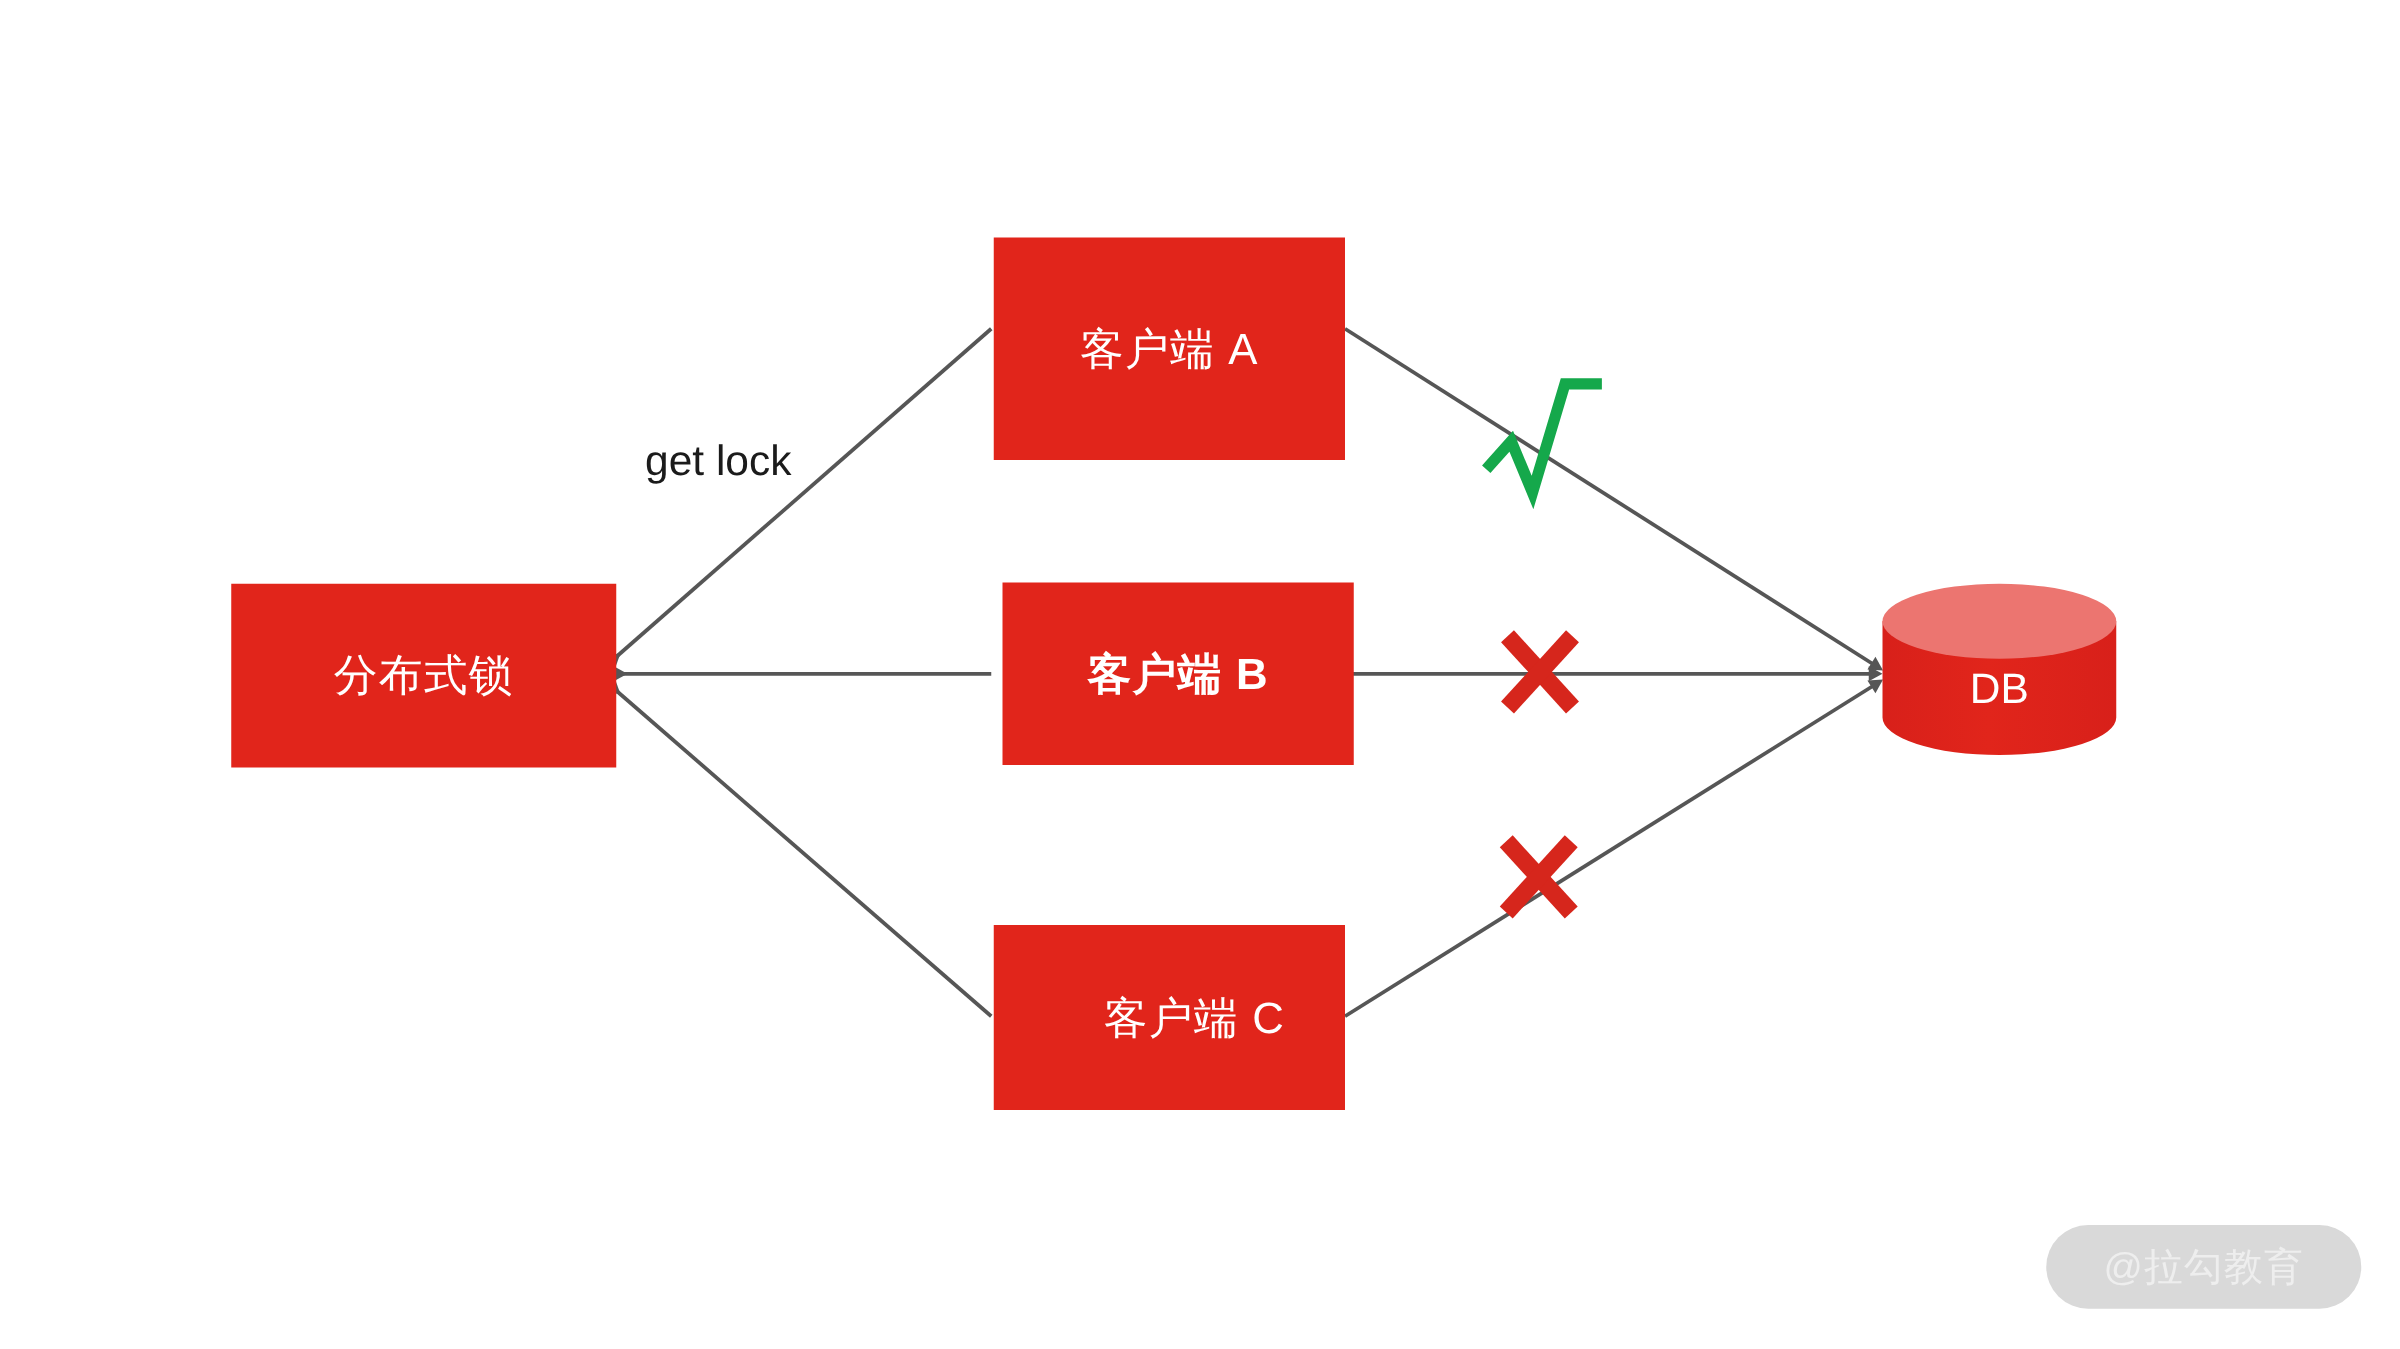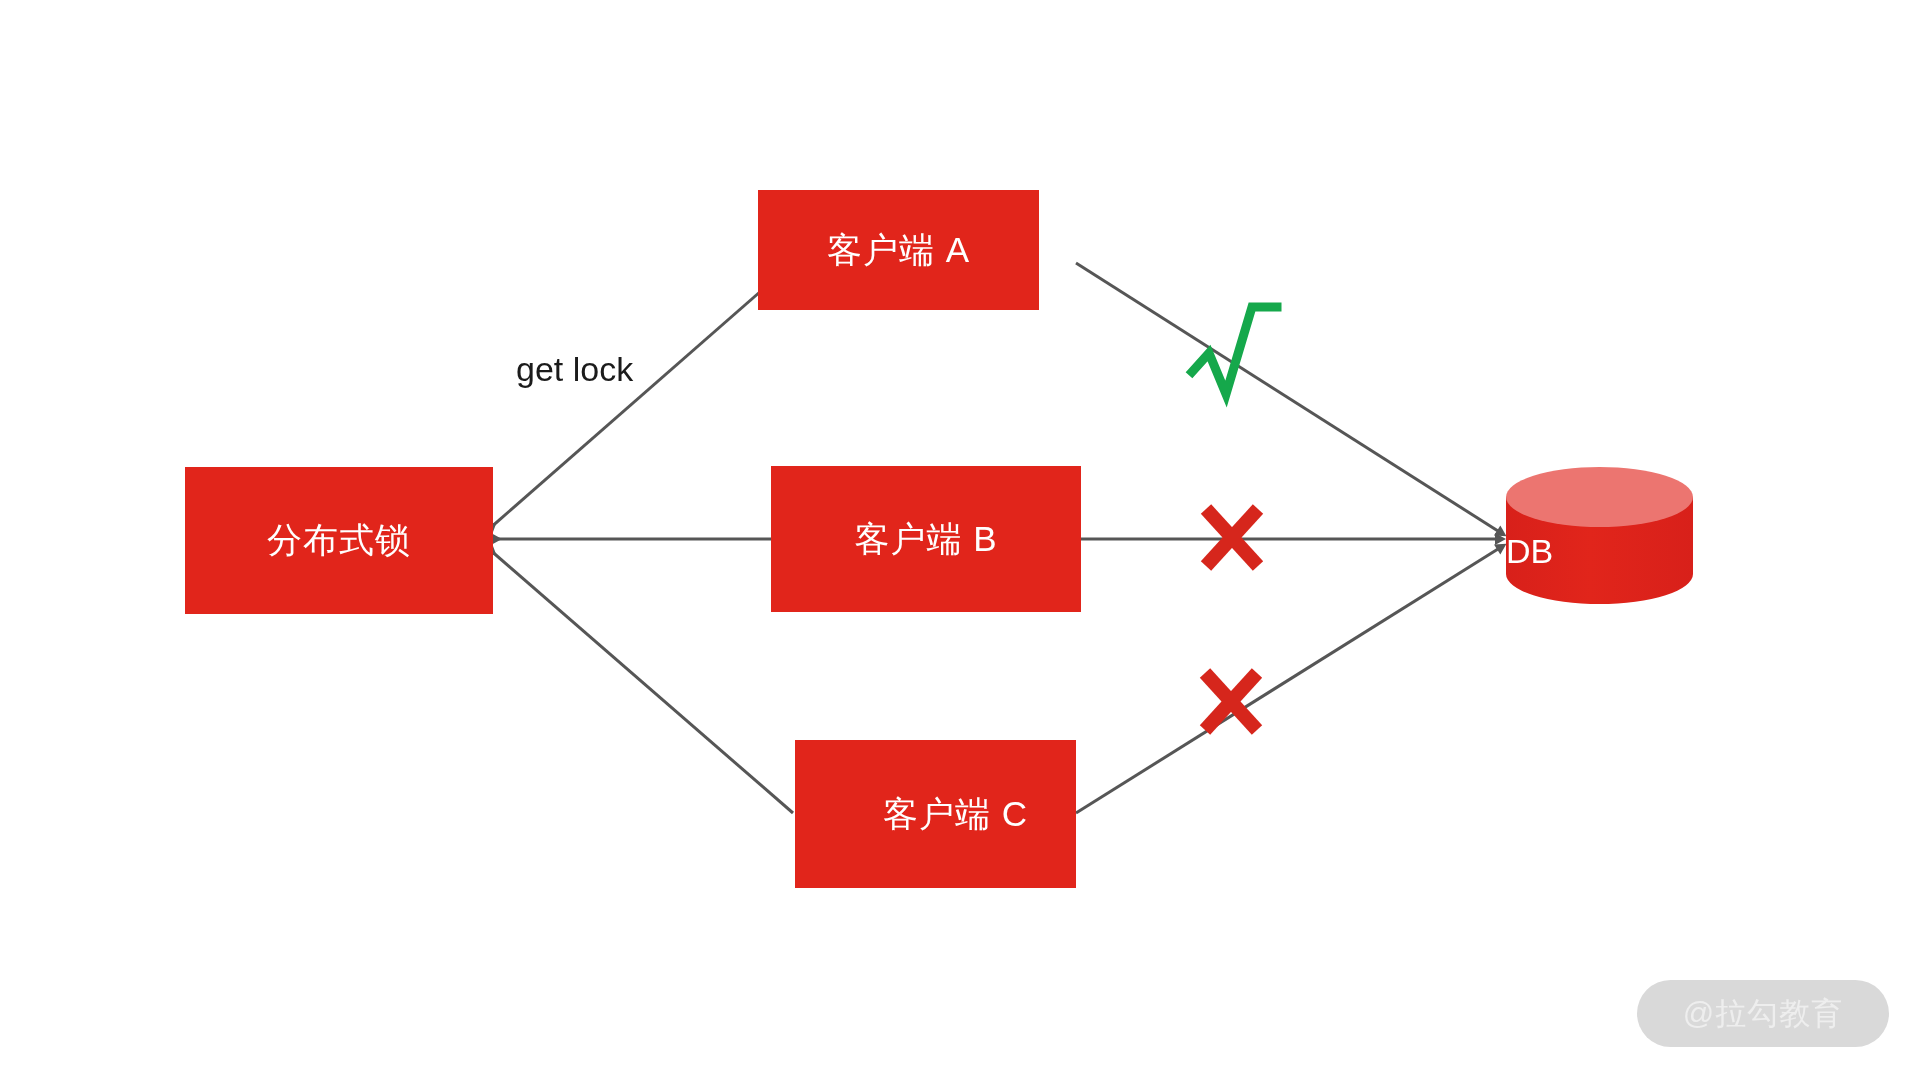--- a/index.html
+++ b/index.html
@@ -26,38 +26,38 @@
     display: flex;
     align-items: center;
     justify-content: center;
     color: #ffffff;
     font-size: 35px;
     font-weight: 400;
     letter-spacing: 1px;
     box-sizing: border-box;
   }
   #lock-box   { left: 185px; top: 467px; width: 308px; height: 147px; }
-  #client-a   { left: 758px; top: 190px; width: 281px; height: 120px; }
-  #client-b   { left: 771px; top: 466px; width: 310px; height: 146px; }
+  #client-a   { left: 795px; top: 190px; width: 281px; height: 178px; }
+  #client-b   { left: 802px; top: 466px; width: 281px; height: 146px; font-weight: bold; }
   #client-c   { left: 795px; top: 740px; width: 281px; height: 148px; padding-left: 40px; }
 
   .db-wrap {
     position: absolute;
     left: 1506px;
     top: 470px;
     width: 187px;
     height: 136px;
   }
   .db-label {
     position: absolute;
     left: 0; top: 0;
     width: 187px; height: 136px;
     display: flex;
     align-items: center;
-    justify-content: flex-start;
+    justify-content: center;
     color: #ffffff;
     font-size: 34px;
     padding-top: 26px;
     box-sizing: border-box;
     pointer-events: none;
   }
 
   .edge-label {
     position: absolute;
     color: #1b1b1b;

